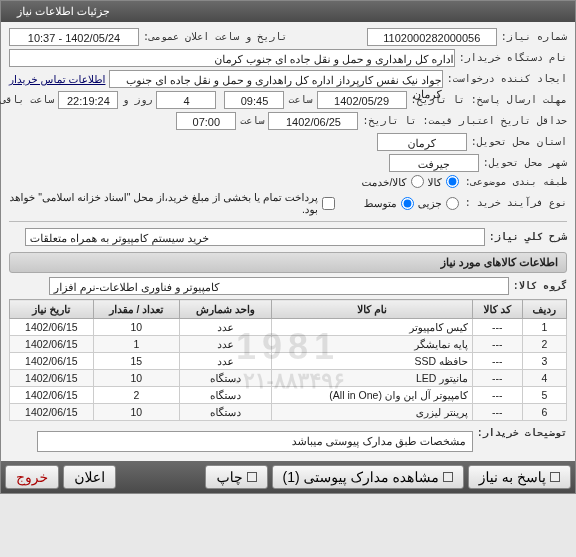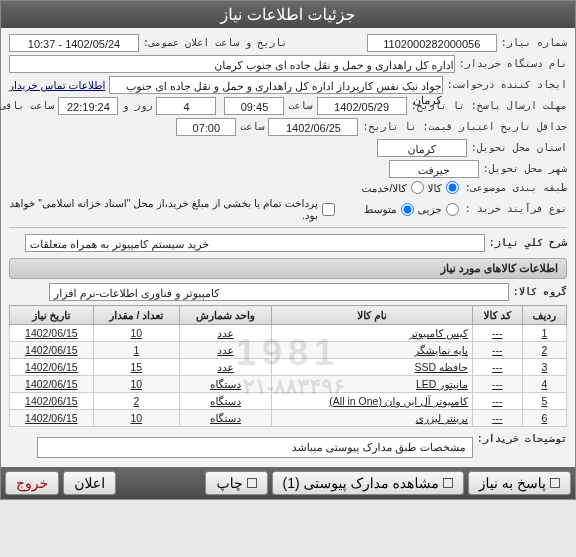--- a/index.html
+++ b/index.html
@@ -12,23 +12,23 @@
     direction: rtl;
     width: 576px;
   }
   .window {
     border: 1px solid #888;
     background: #f2f2f2;
   }
   .titlebar {
     background: linear-gradient(#6a6a6a, #4a4a4a);
     color: #fff;
-    padding: 4px 24px;
-    font-size: 16px;
-    text-align: center;
+    padding: 4px 16px;
+    font-size: 11px;
+    text-align: left;
   }
   .form-area {
     padding: 6px 8px;
   }
   .row {
     display: flex;
     align-items: center;
     margin-bottom: 3px;
     gap: 4px;
   }
@@ -98,21 +98,20 @@
     background: linear-gradient(#f0f0f0, #d8d8d8);
     border: 1px solid #aaa;
     padding: 3px 4px;
     font-weight: bold;
     text-align: center;
   }
   table.grid td {
     border: 1px solid #ccc;
     padding: 2px 4px;
     text-align: center;
-    text-decoration: underline;
   }
   table.grid tr:nth-child(even) td { background: #f7f7f7; }
   .watermark-zone {
     position: relative;
   }
   .watermark {
     position: absolute;
     inset: 0;
     display: flex;
     flex-direction: column;

